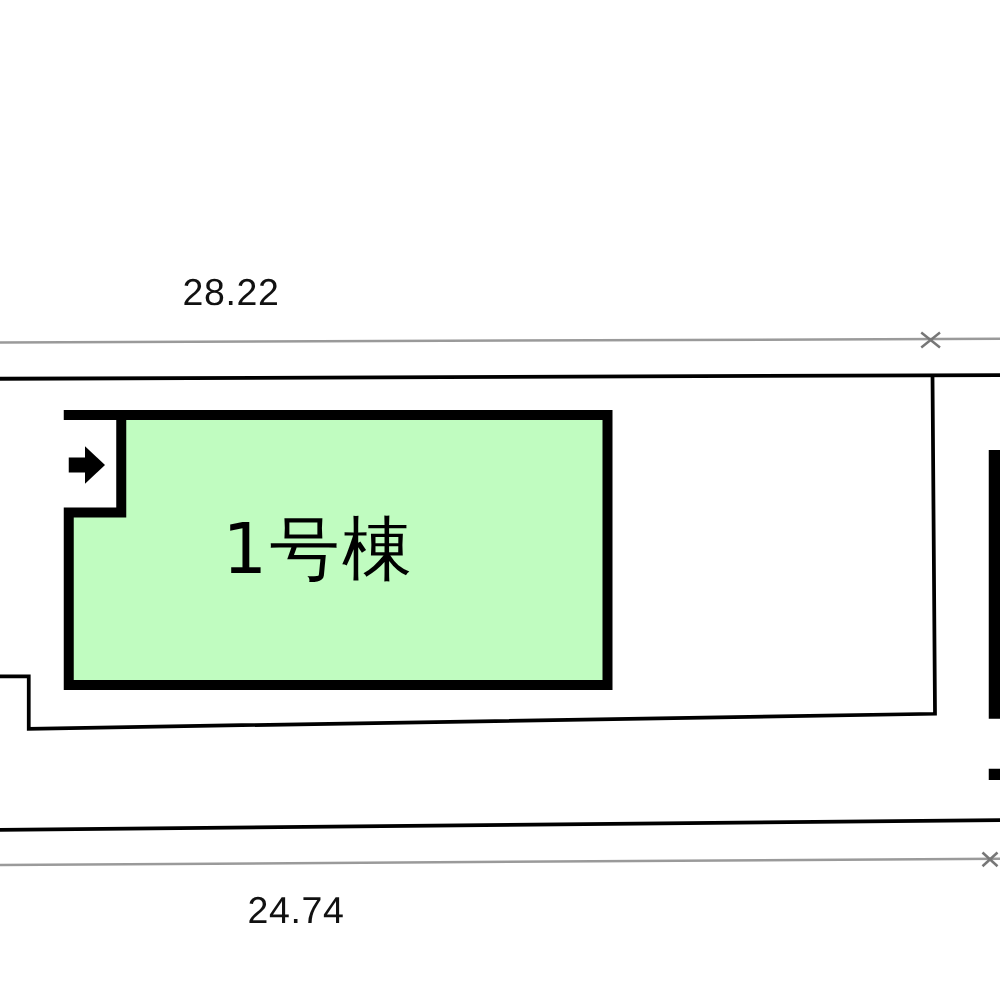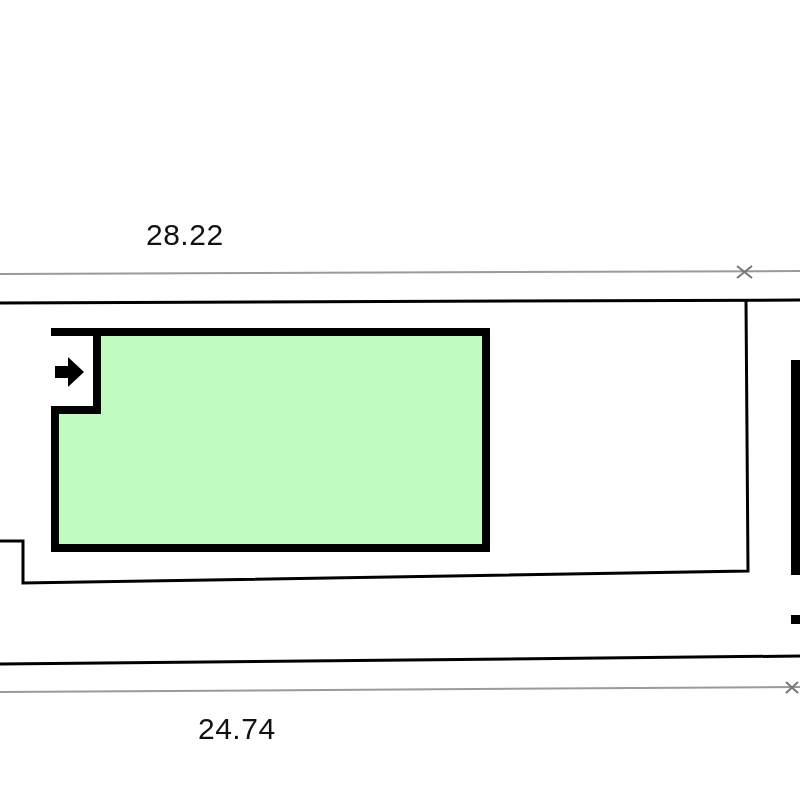--- a/index.html
+++ b/index.html
@@ -84,15 +84,16 @@
 
     <g>
       <line x1="0" y1="692" x2="800" y2="687" stroke="#9a9a9a" stroke-width="2"></line>
       <line x1="786" y1="682" x2="798" y2="693" stroke="#777777" stroke-width="2"></line>
       <line x1="786" y1="693" x2="798" y2="682" stroke="#777777" stroke-width="2"></line>
     </g>
   </svg>
 
   <div id="dim-top-label" class="dim-label">28.22</div>
 
+  <div id="building-label">1号棟</div>
 
   <div id="dim-bottom-label" class="dim-label">24.74</div>
 </div>
 
 </body></html>

